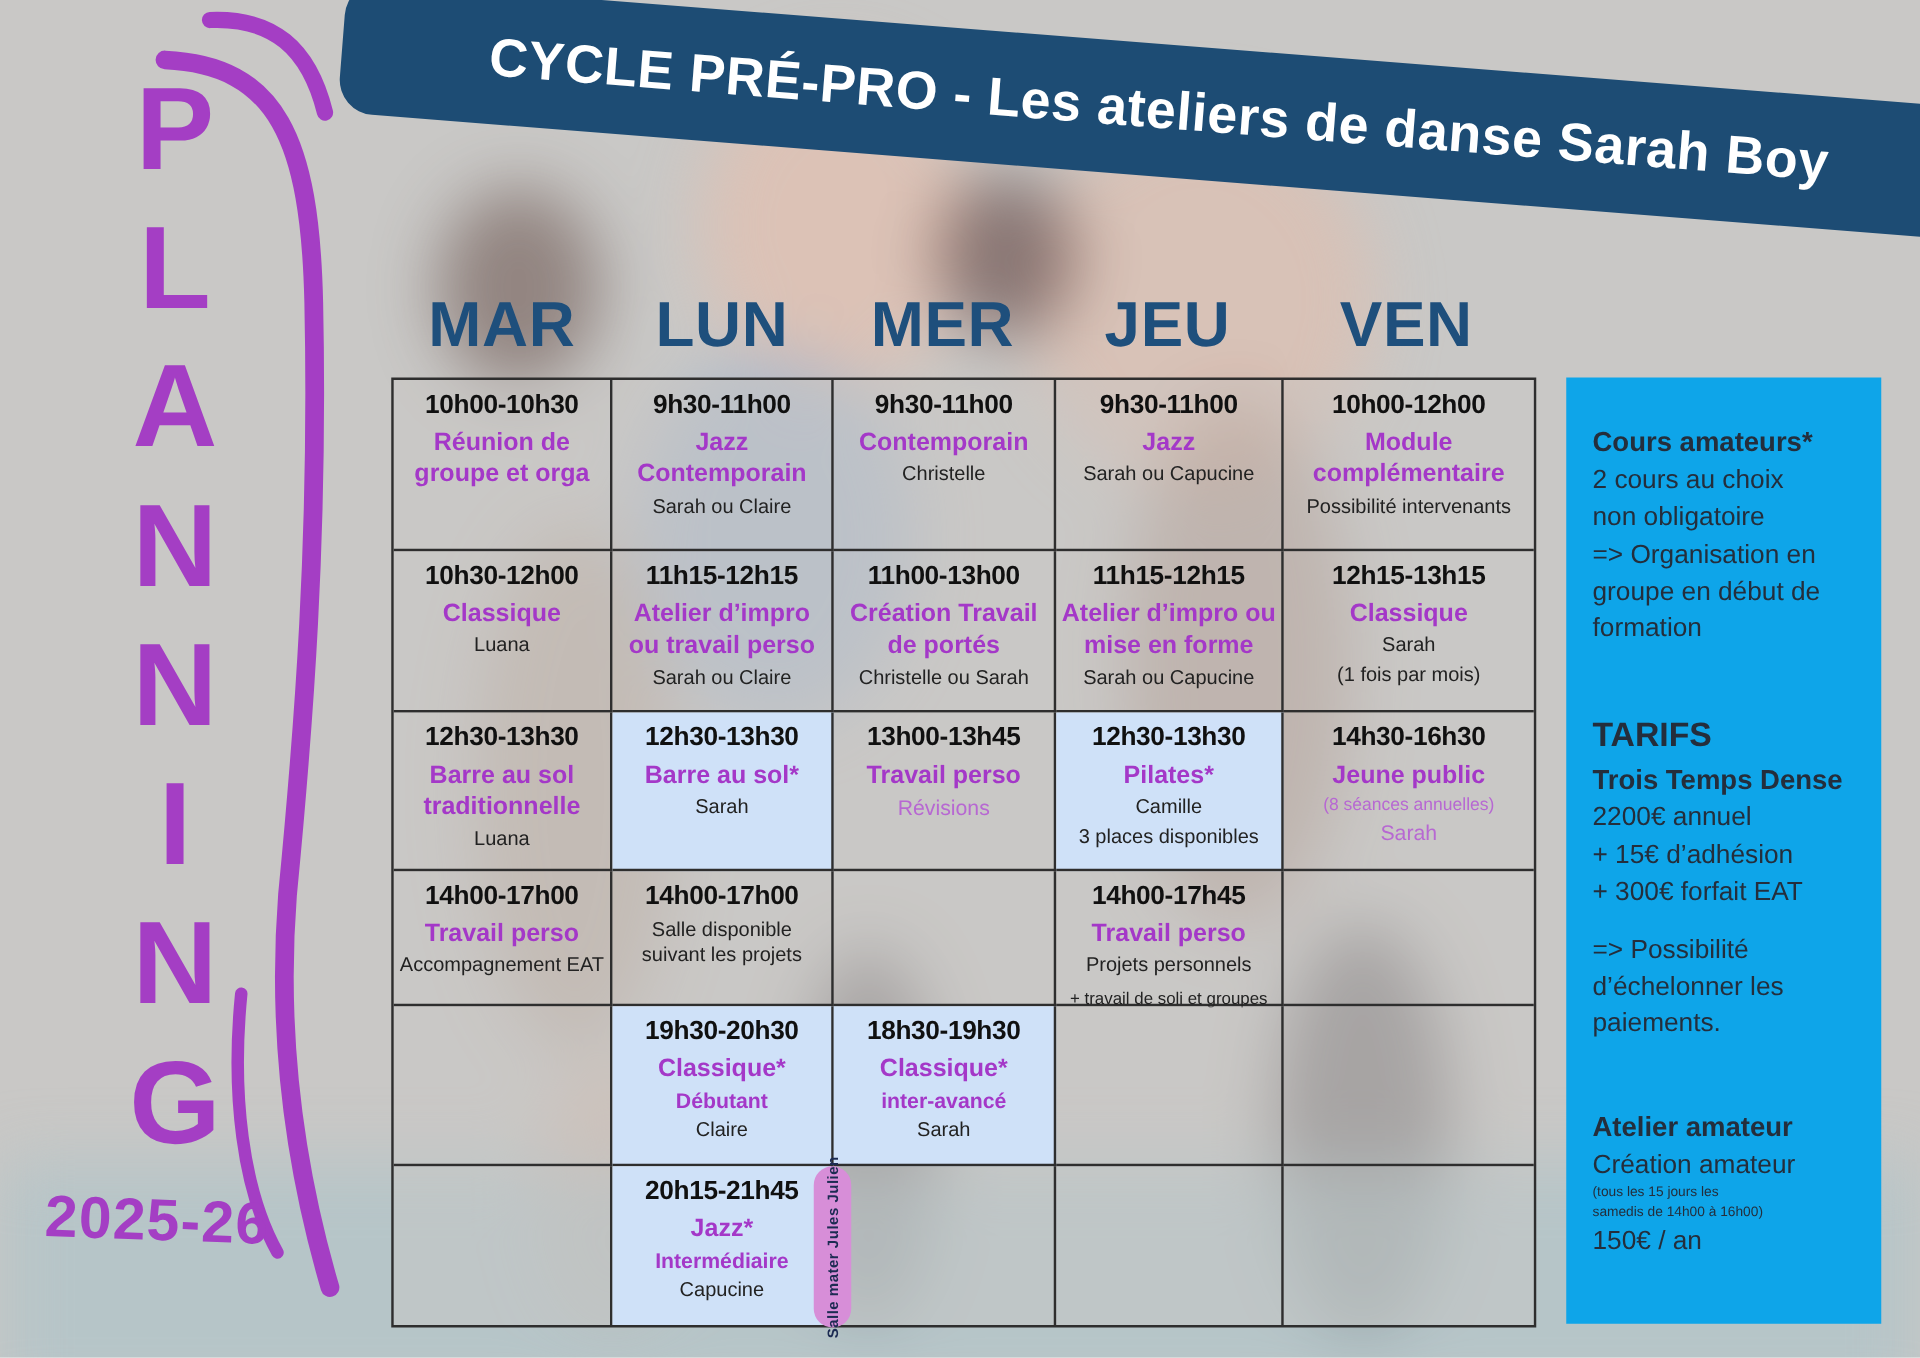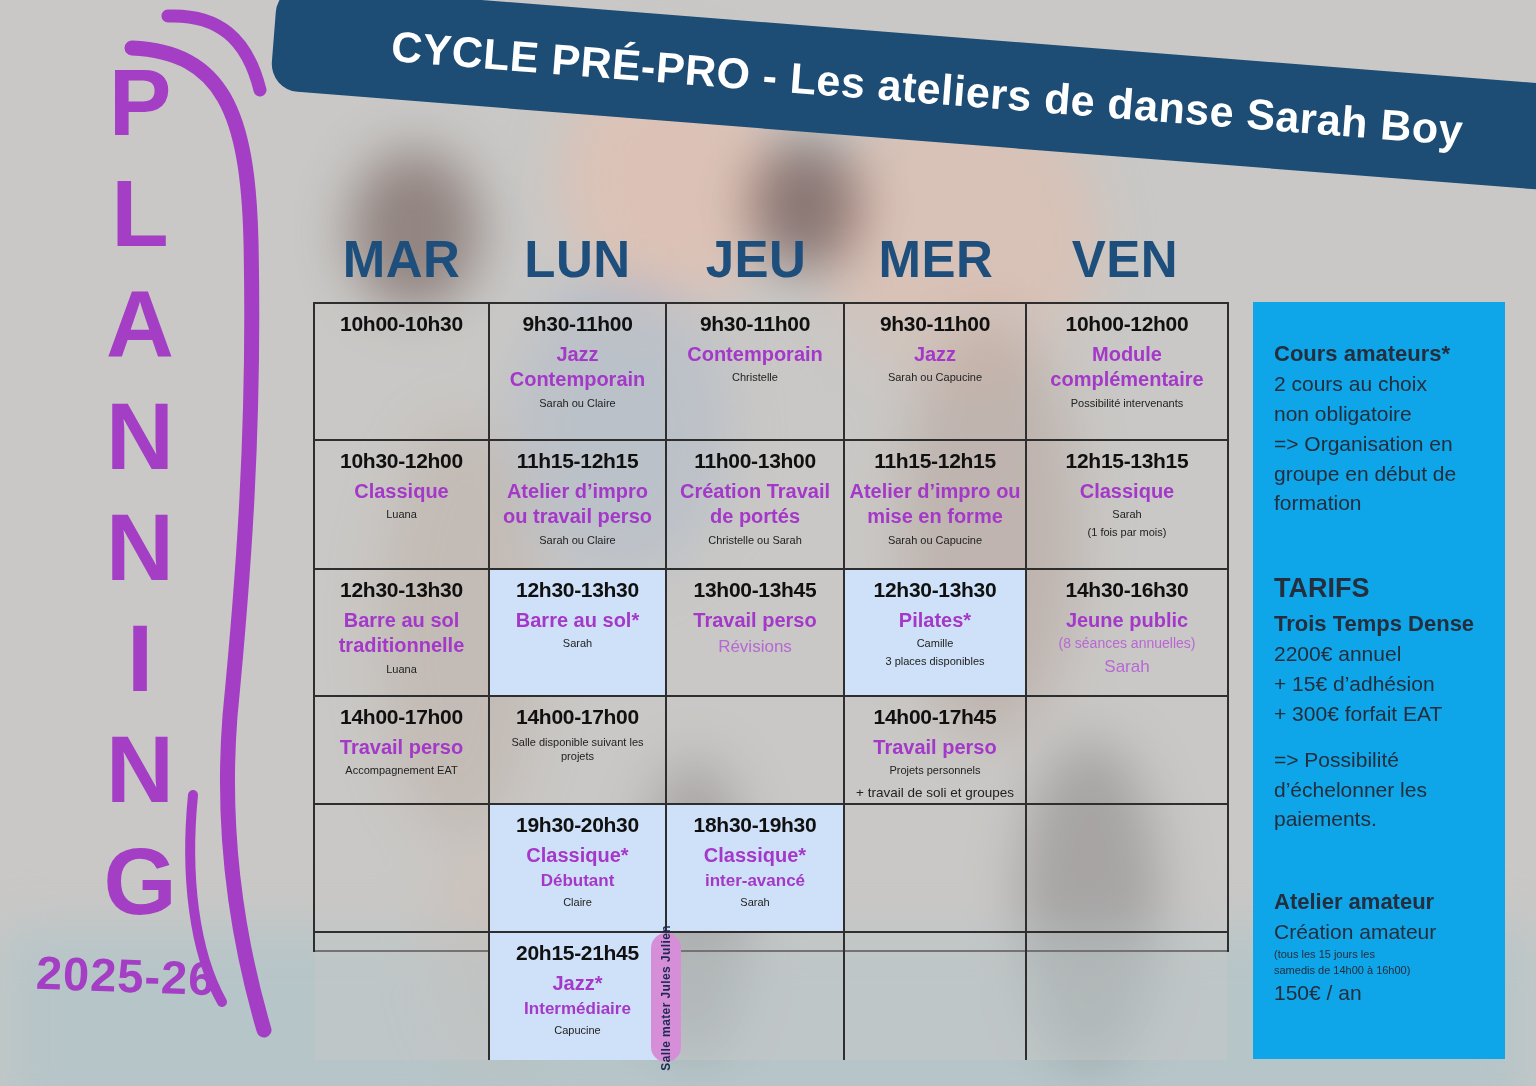--- a/index.html
+++ b/index.html
@@ -28,34 +28,34 @@
     z-index:2;display:flex;align-items:center;}
   .banner span{color:#ffffff;font-size:43px;font-weight:bold;white-space:nowrap;
     padding-left:118px;letter-spacing:0.5px;}
 
   
   .day-headers{position:absolute;left:313px;top:230px;width:916px;display:flex;z-index:2;}
   .day-headers span{display:block;text-align:center;font-size:51px;font-weight:bold;
     color:#1e4f7c;letter-spacing:0.5px;}
 
   
-  .grid{position:absolute;left:313px;top:302px;width:916px;height:650px;
+  .grid{position:absolute;left:313px;top:302px;width:916px;height:760px;
     border:2px solid #2e2e2e;box-sizing:border-box;display:grid;
     grid-template-columns:175px 177px 178px 182px 200px;
     grid-template-rows:137px 129px 127px 108px 128px 127px;z-index:2;}
   .cell{box-sizing:border-box;border-right:2px solid #2e2e2e;border-bottom:2px solid #2e2e2e;
     padding:7px 4px 2px 4px;text-align:center;background:rgba(201,200,198,0.45);}
   .cell:nth-child(5n){border-right:0;}
   .cell:nth-child(n+26){border-bottom:0;}
   .cell.blue{background:#cfe1f8;}
   .ln{line-height:1.28;}
   .l-time{font-size:21px;font-weight:bold;color:#101010;letter-spacing:-0.3px;margin-bottom:4px;}
   .l-title{font-size:20px;font-weight:bold;color:#a438c8;}
   .l-accent{font-size:17px;font-weight:bold;color:#a438c8;margin-top:2px;}
-  .l-sub{font-size:11px;color:#222;margin-top:3px;}
+  .l-sub{font-size:16px;color:#222;margin-top:3px;}
   .l-subsmall{font-size:13.5px;color:#222;margin-top:6px;}
   .l-psub{font-size:17px;color:#b768d2;margin-top:3px;}
   .l-psmall{font-size:14px;color:#b768d2;font-weight:400;margin-top:2px;}
 
   
   .room-pill{position:absolute;left:651px;top:933px;width:30px;height:129px;background:#d78ed8;
     border-radius:15px;z-index:3;display:flex;align-items:center;justify-content:center;}
   .room-pill span{writing-mode:vertical-rl;transform:rotate(180deg);font-size:12px;
     font-weight:bold;color:#1c2b52;white-space:nowrap;letter-spacing:0.4px;}
 
@@ -108,28 +108,29 @@
 
   <div class="season">2025-26</div>
 
   <div class="banner">
     <span>CYCLE PRÉ-PRO - Les ateliers de danse Sarah Boy</span>
   </div>
 
   <div class="day-headers" id="day-headers">
       <span style="width: 177px;">MAR</span>
       <span style="width: 175px;">LUN</span>
+      <span style="width: 178px;">MER</span>
       <span style="width: 182px;">JEU</span>
-      <span style="width: 178px;">MER</span>
       <span style="width: 200px;">VEN</span>
     </div>
 
   <div class="grid" id="grid">
       <div class="cell">
         <div class="ln l-time">10h00-10h30</div>
+        <div class="ln l-title">Réunion de groupe et orga</div>
       </div>
       <div class="cell">
         <div class="ln l-time">9h30-11h00</div>
         <div class="ln l-title">Jazz Contemporain</div>
         <div class="ln l-sub">Sarah ou Claire</div>
       </div>
       <div class="cell">
         <div class="ln l-time">9h30-11h00</div>
         <div class="ln l-title">Contemporain</div>
         <div class="ln l-sub">Christelle</div>

